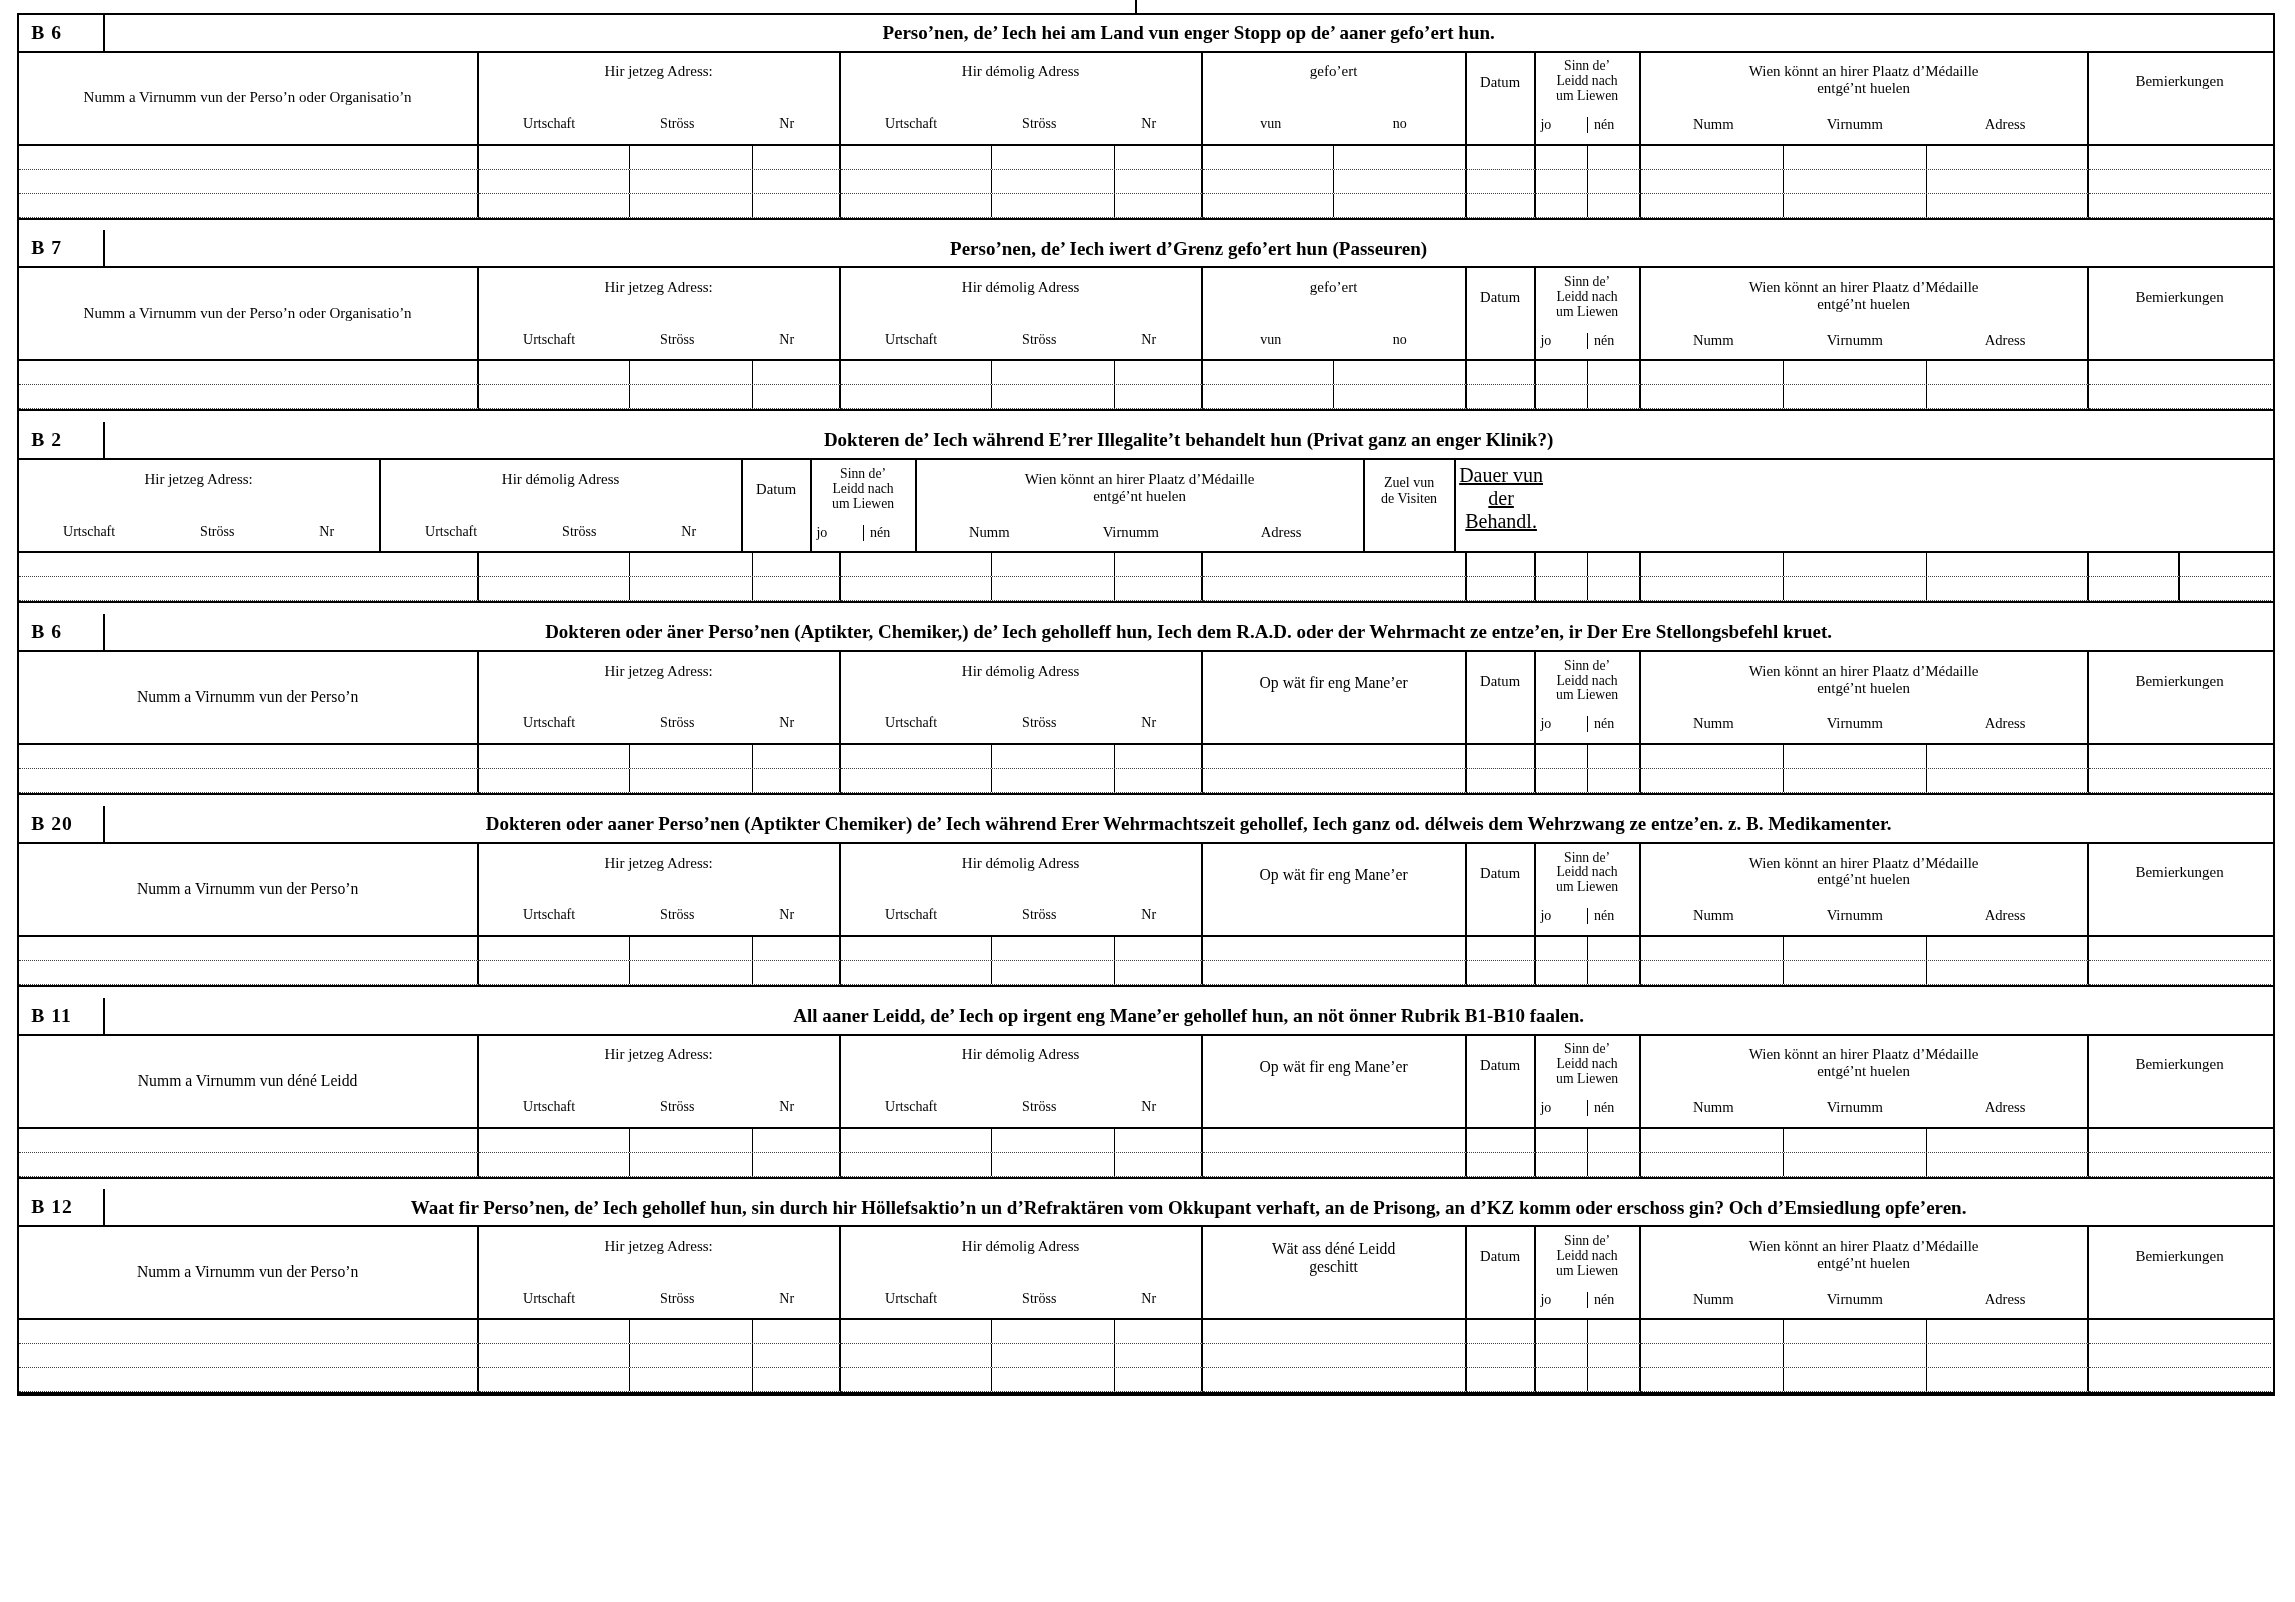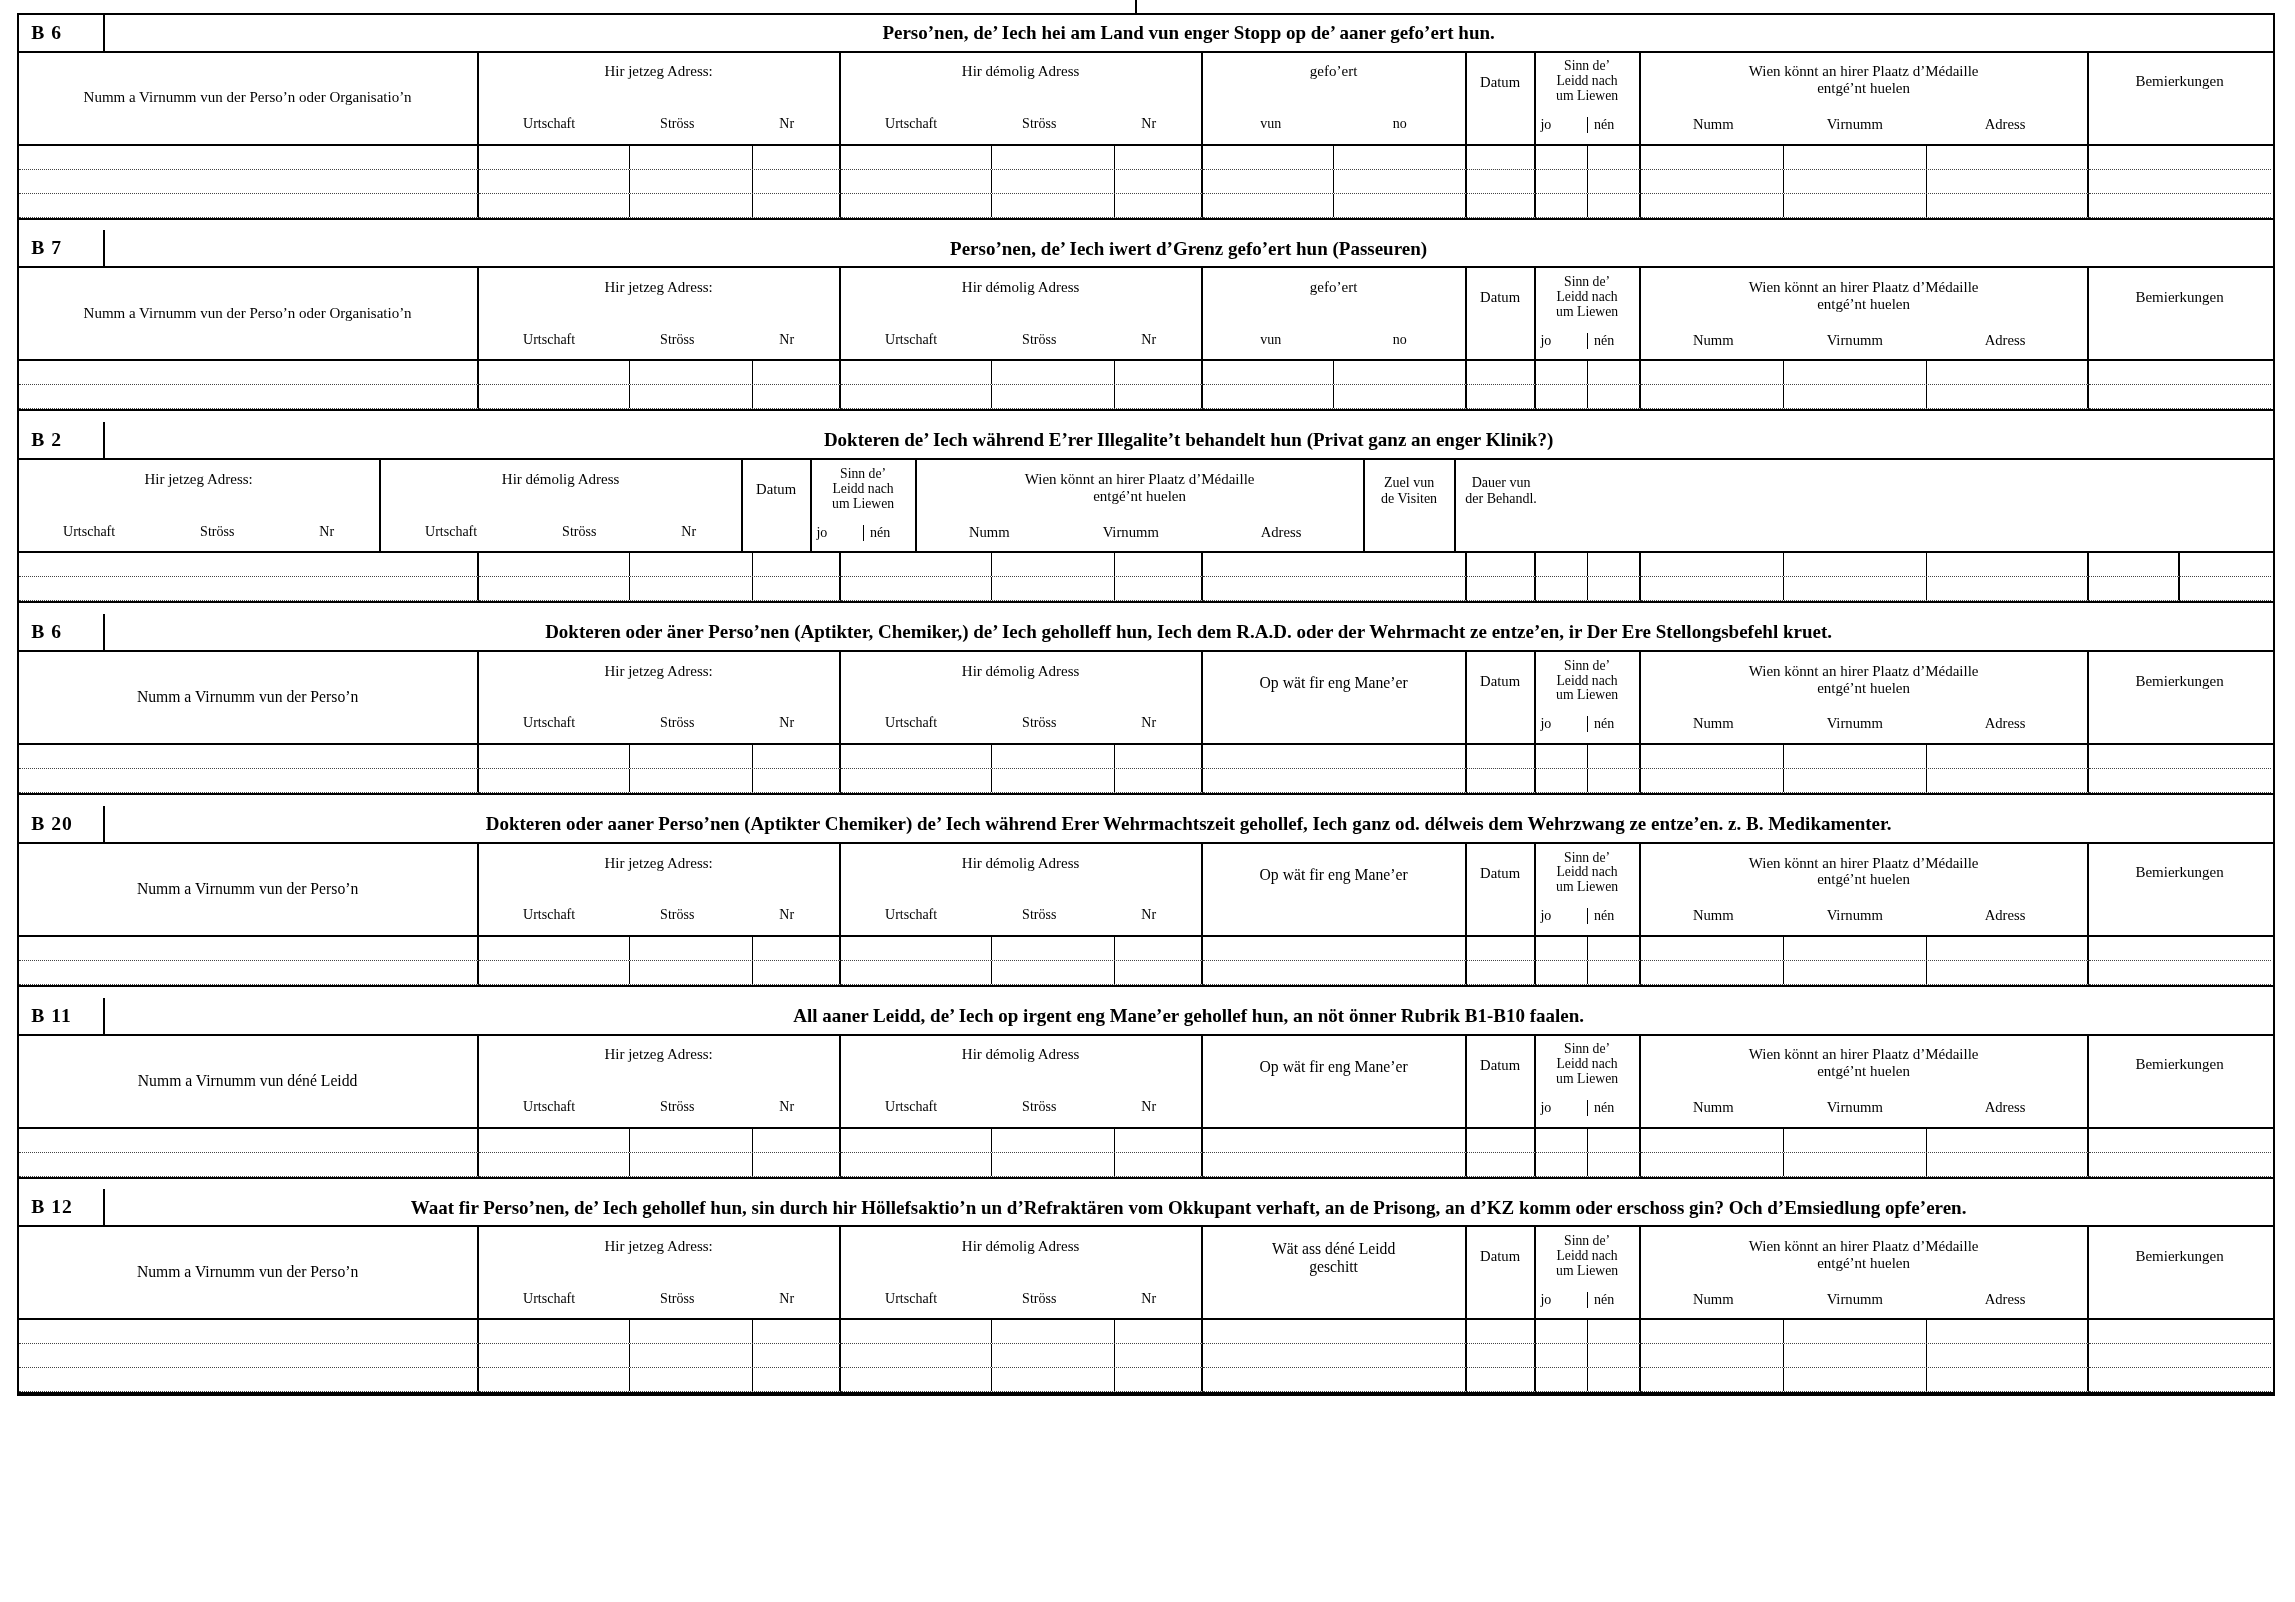--- a/index.html
+++ b/index.html
@@ -544,21 +544,21 @@
             <span style="width: 32%;">Numm</span>
             <span style="width: 32%;">Virnumm</span>
             <span style="width: 36%;">Adress</span>
           </div>
         </div>
         <div class="hcell" style="width: 91px; flex: 0 0 91px;">
           <div class="mid" style="white-space: pre-line; font-size: 14px; padding-bottom: 29px;">Zuel vun
 de Visiten</div>
         </div>
         <div class="hcell" style="width: 91px; flex: 0 0 91px;">
-          <div class="mid" style="white-space: pre-line; font-size: 14px; padding-bottom: 29px;">Dauer vun
+          <div class="mid" style="white-space: pre-line; font-size: 20px; padding-bottom: 29px; text-decoration: underline;">Dauer vun
 der Behandl.</div>
         </div>
       </div>
       <div class="datarows">
         <div class="drow dotted-line">
           <div class="dcell" style="width: 460px; flex: 0 0 460px;"></div>
           <div class="dcell" style="width: 362px; flex: 0 0 362px;">
             <div class="split">
               <i style="width: 42%;"></i>
               <i style="width: 34%;"></i>

